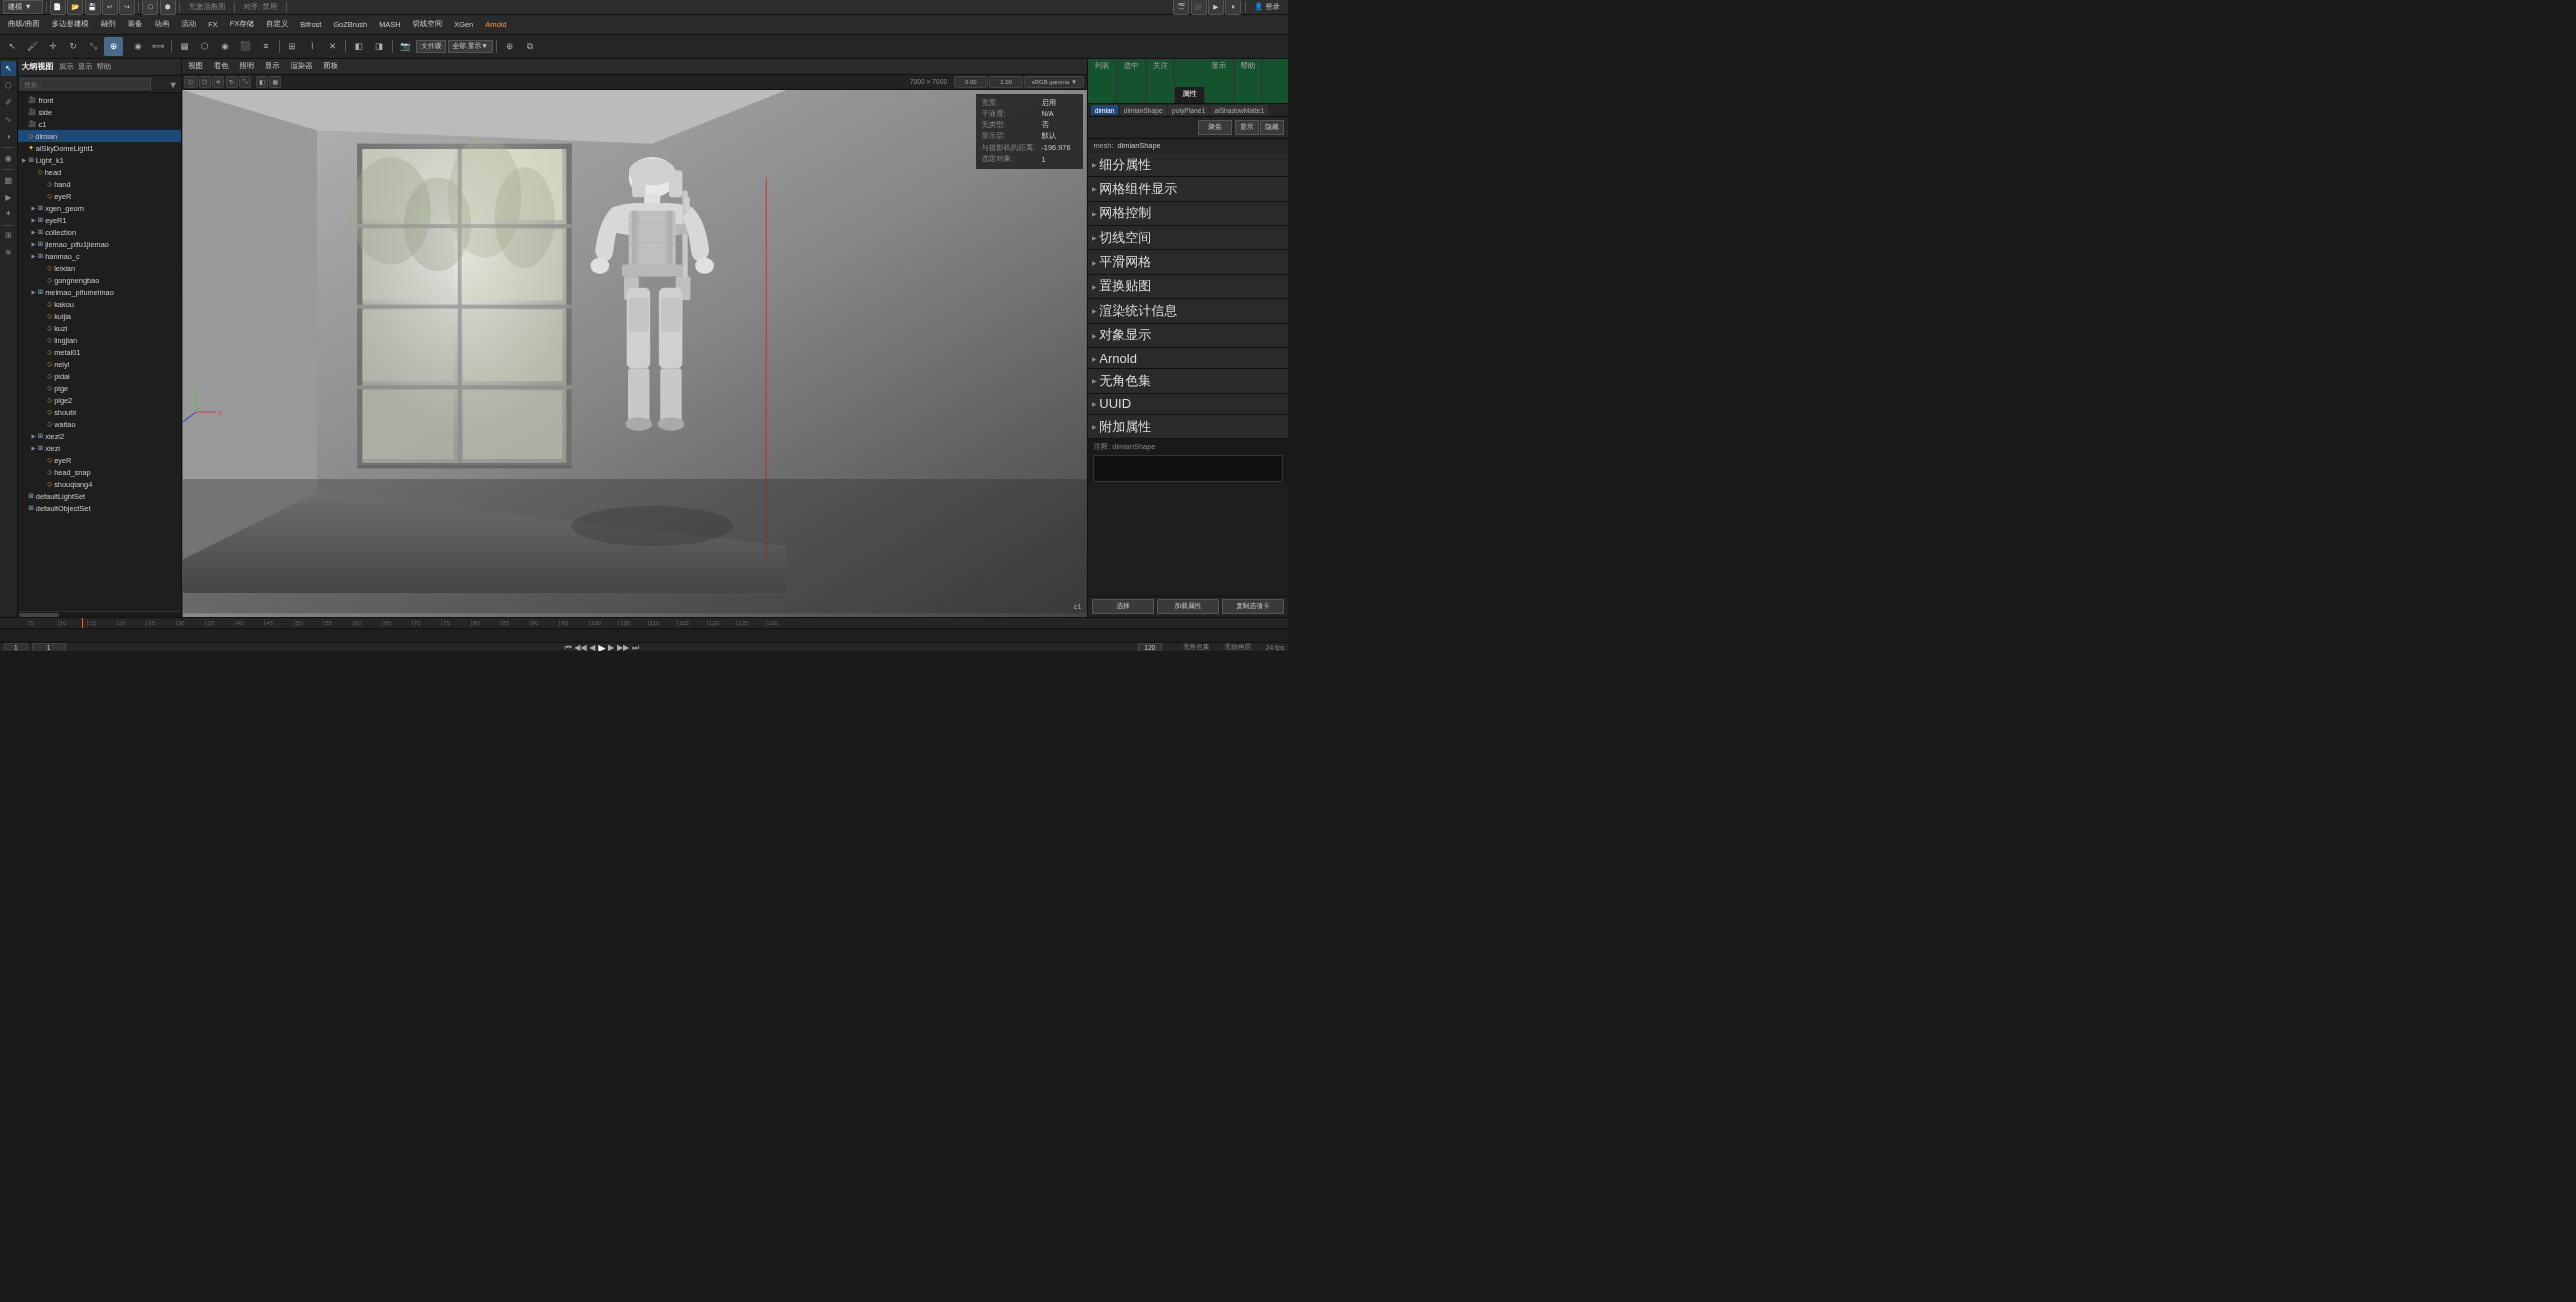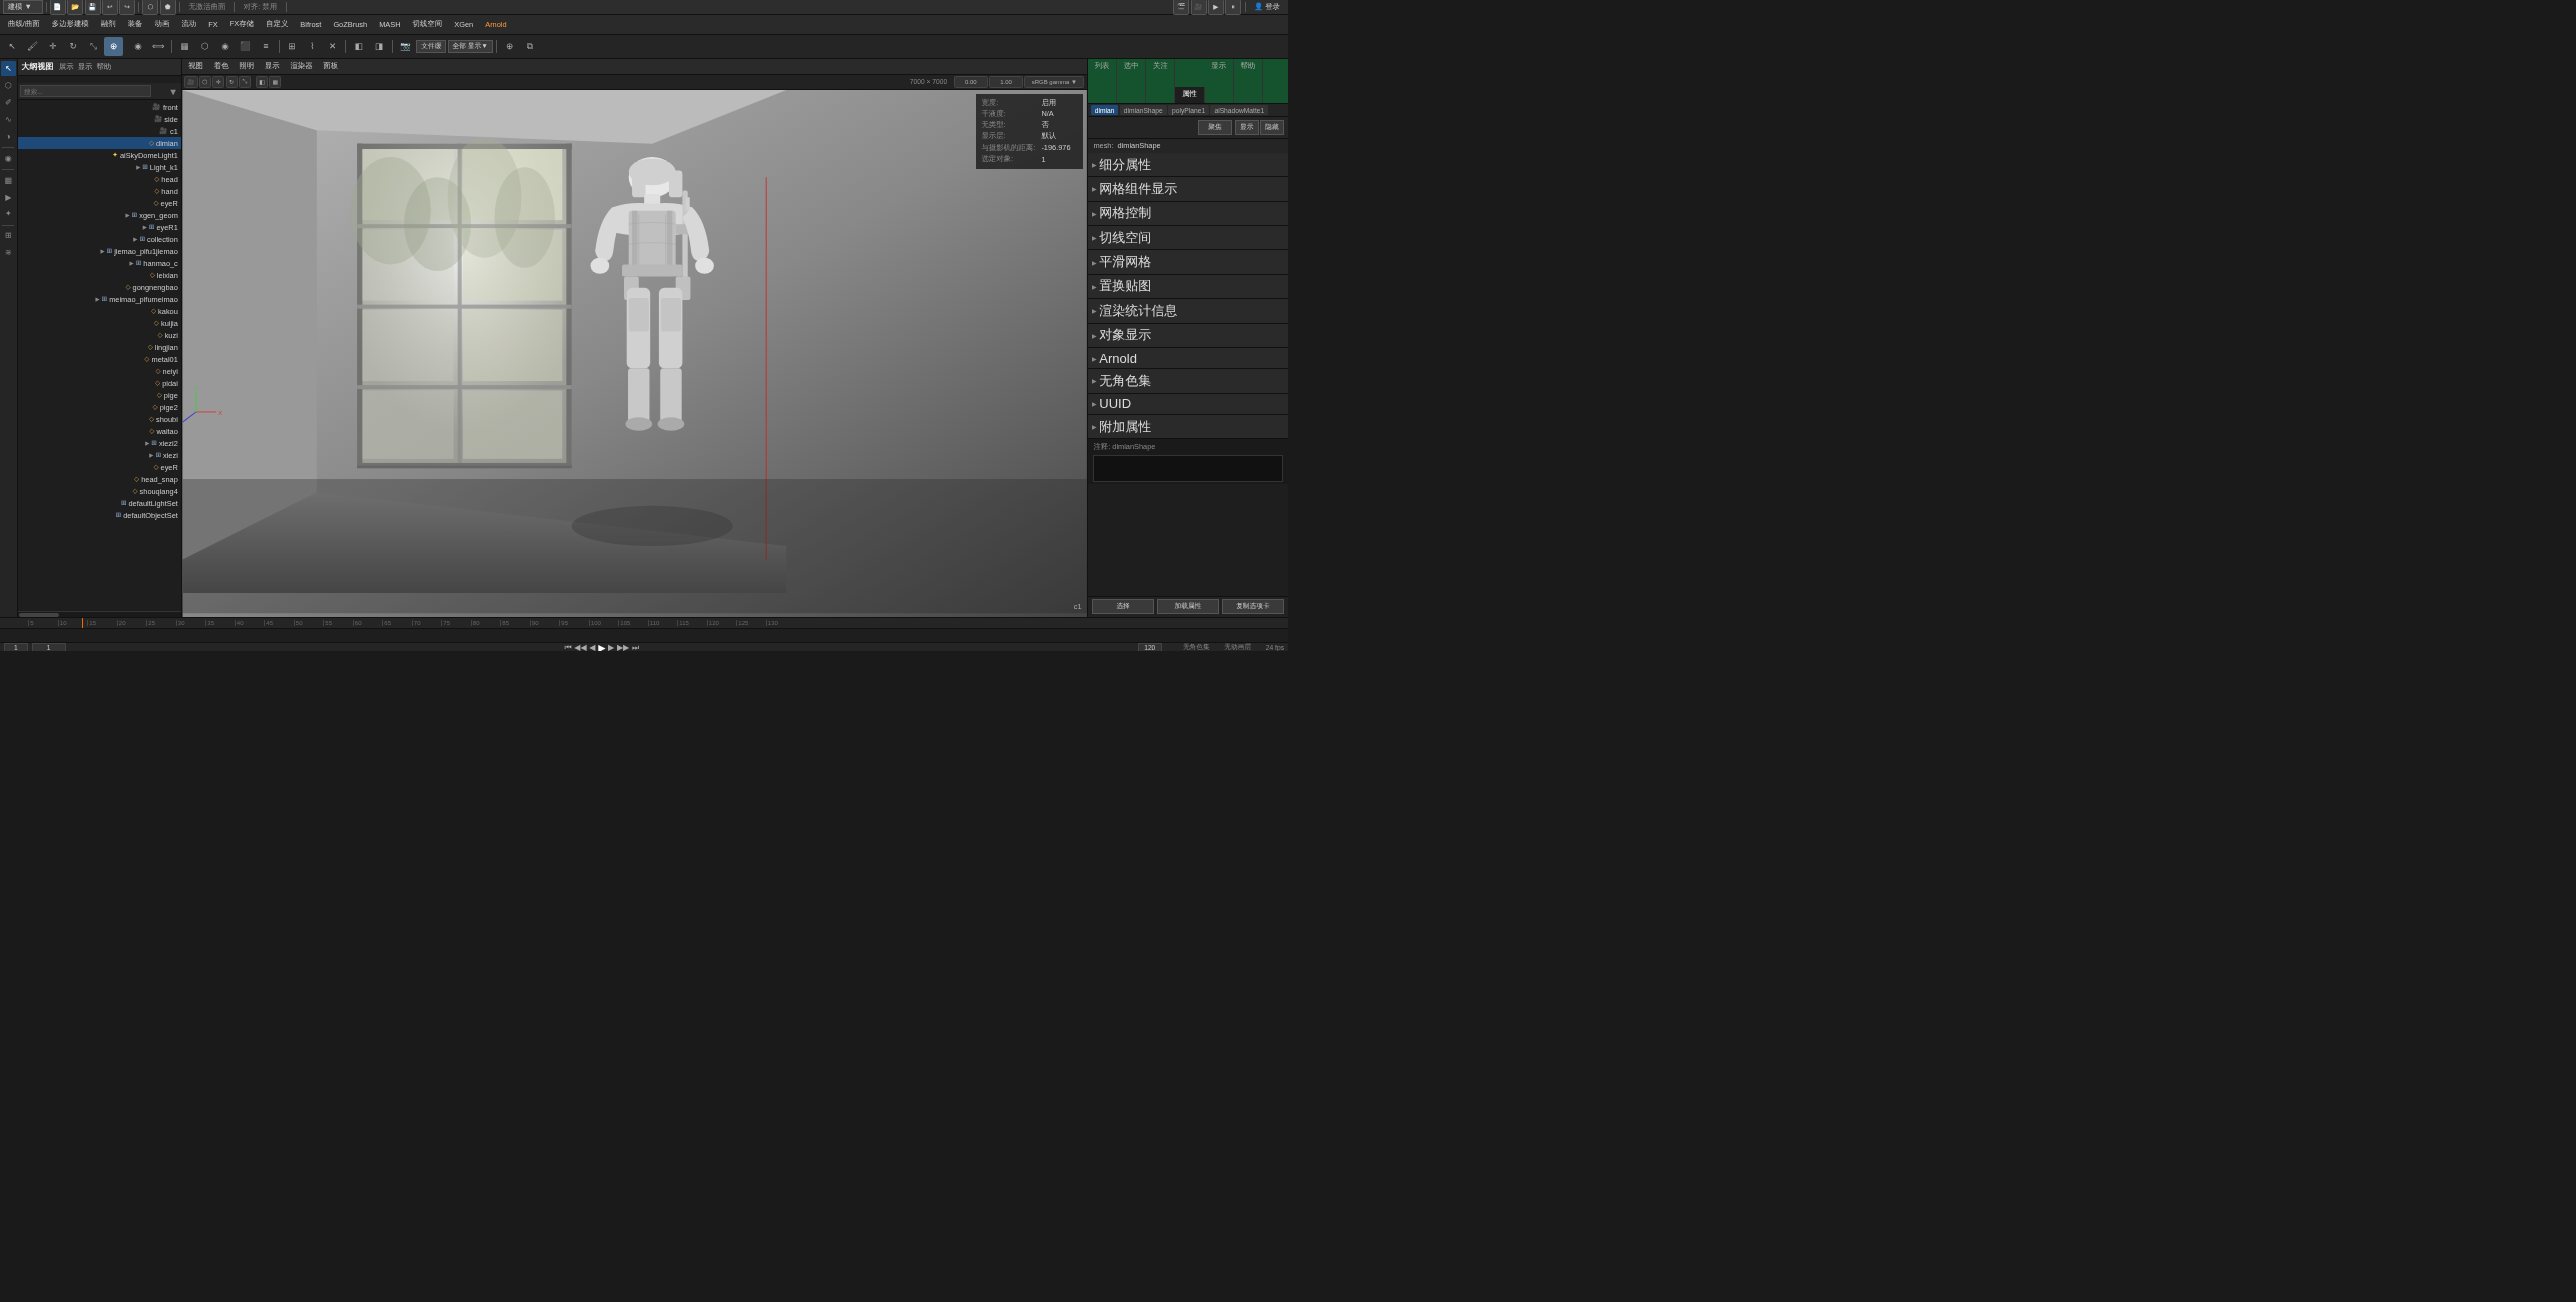--- a/index.html
+++ b/index.html
@@ -103,21 +103,20 @@
     }
     .panel-tab { cursor: pointer; }
 
     .search-row {
       padding: 2px 2.7px;
       background: #252525;
       border-bottom: 0.7px solid #111;
       display: flex;
       align-items: center;
       gap: 18px;
-      margin-top: 7px;
     }
     .search-input {
       flex: 1;
       height: 12px;
       background: #333;
       border: 0.7px solid #444;
       color: #ccc;
       font-size: 6.7px;
       padding: 0 2.7px;
     }
@@ -132,21 +131,20 @@
     .outliner::-webkit-scrollbar-track { background: #1e1e1e; }
     .outliner::-webkit-scrollbar-thumb { background: #444; }
 
     .tree-item {
       display: flex;
       align-items: center;
       padding: 0.7px 2.7px;
       cursor: pointer;
       white-space: nowrap;
       height: 12px;
-      justify-content: flex-end;
     }
     .tree-item.selected { background: #1e4a7a; }
 
     .tree-indent { display: inline-block; }
     .tree-expand {
       width: 8px; height: 8px;
       display: inline-flex; align-items: center; justify-content: center;
       font-size: 5.4px; color: #888;
       cursor: pointer;
     }

